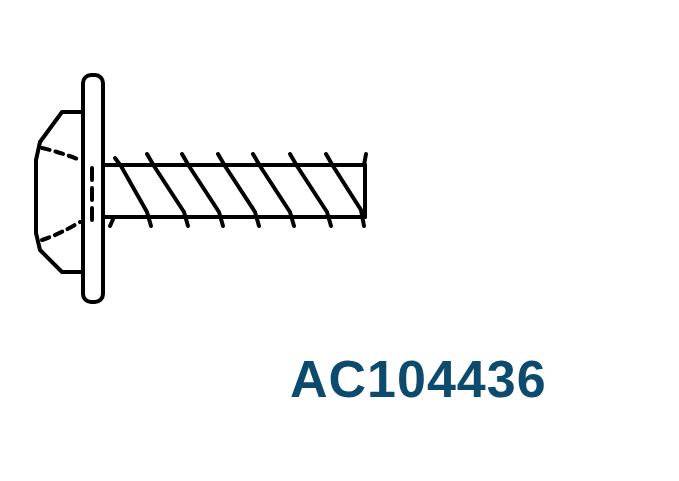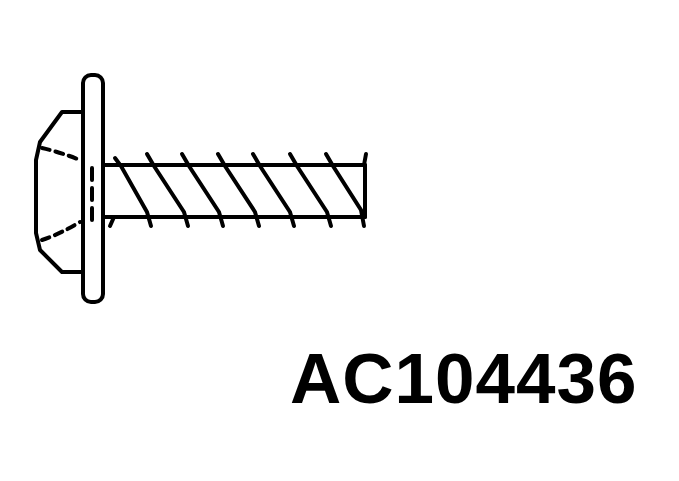--- a/index.html
+++ b/index.html
@@ -4,23 +4,23 @@
   <style>
     html, body { margin: 0; padding: 0; background: #ffffff; }
     body { width: 679px; height: 481px; position: relative; overflow: hidden; }
     .canvas { position: absolute; left: 0; top: 0; width: 679px; height: 481px; }
     .label {
       position: absolute;
       left: 290px;
       top: 345px;
       font-family: "Liberation Sans", sans-serif;
       font-weight: bold;
-      font-size: 71px;
+      font-size: 52px;
       line-height: 68px;
-      color: #000000;
+      color: #0c4a6e;
       letter-spacing: 1px;
     }
   </style>
 </head>
 <body>
 
 <svg class="canvas" viewBox="0 0 679 481" xmlns="http://www.w3.org/2000/svg">
 
   <g fill="none" stroke="#000" stroke-width="4" stroke-linecap="round" stroke-linejoin="round">
     <path d="M82 112 L62 112 L40 142 L36 160 L36 233 L40 250 L62 272 L82 272"></path>

